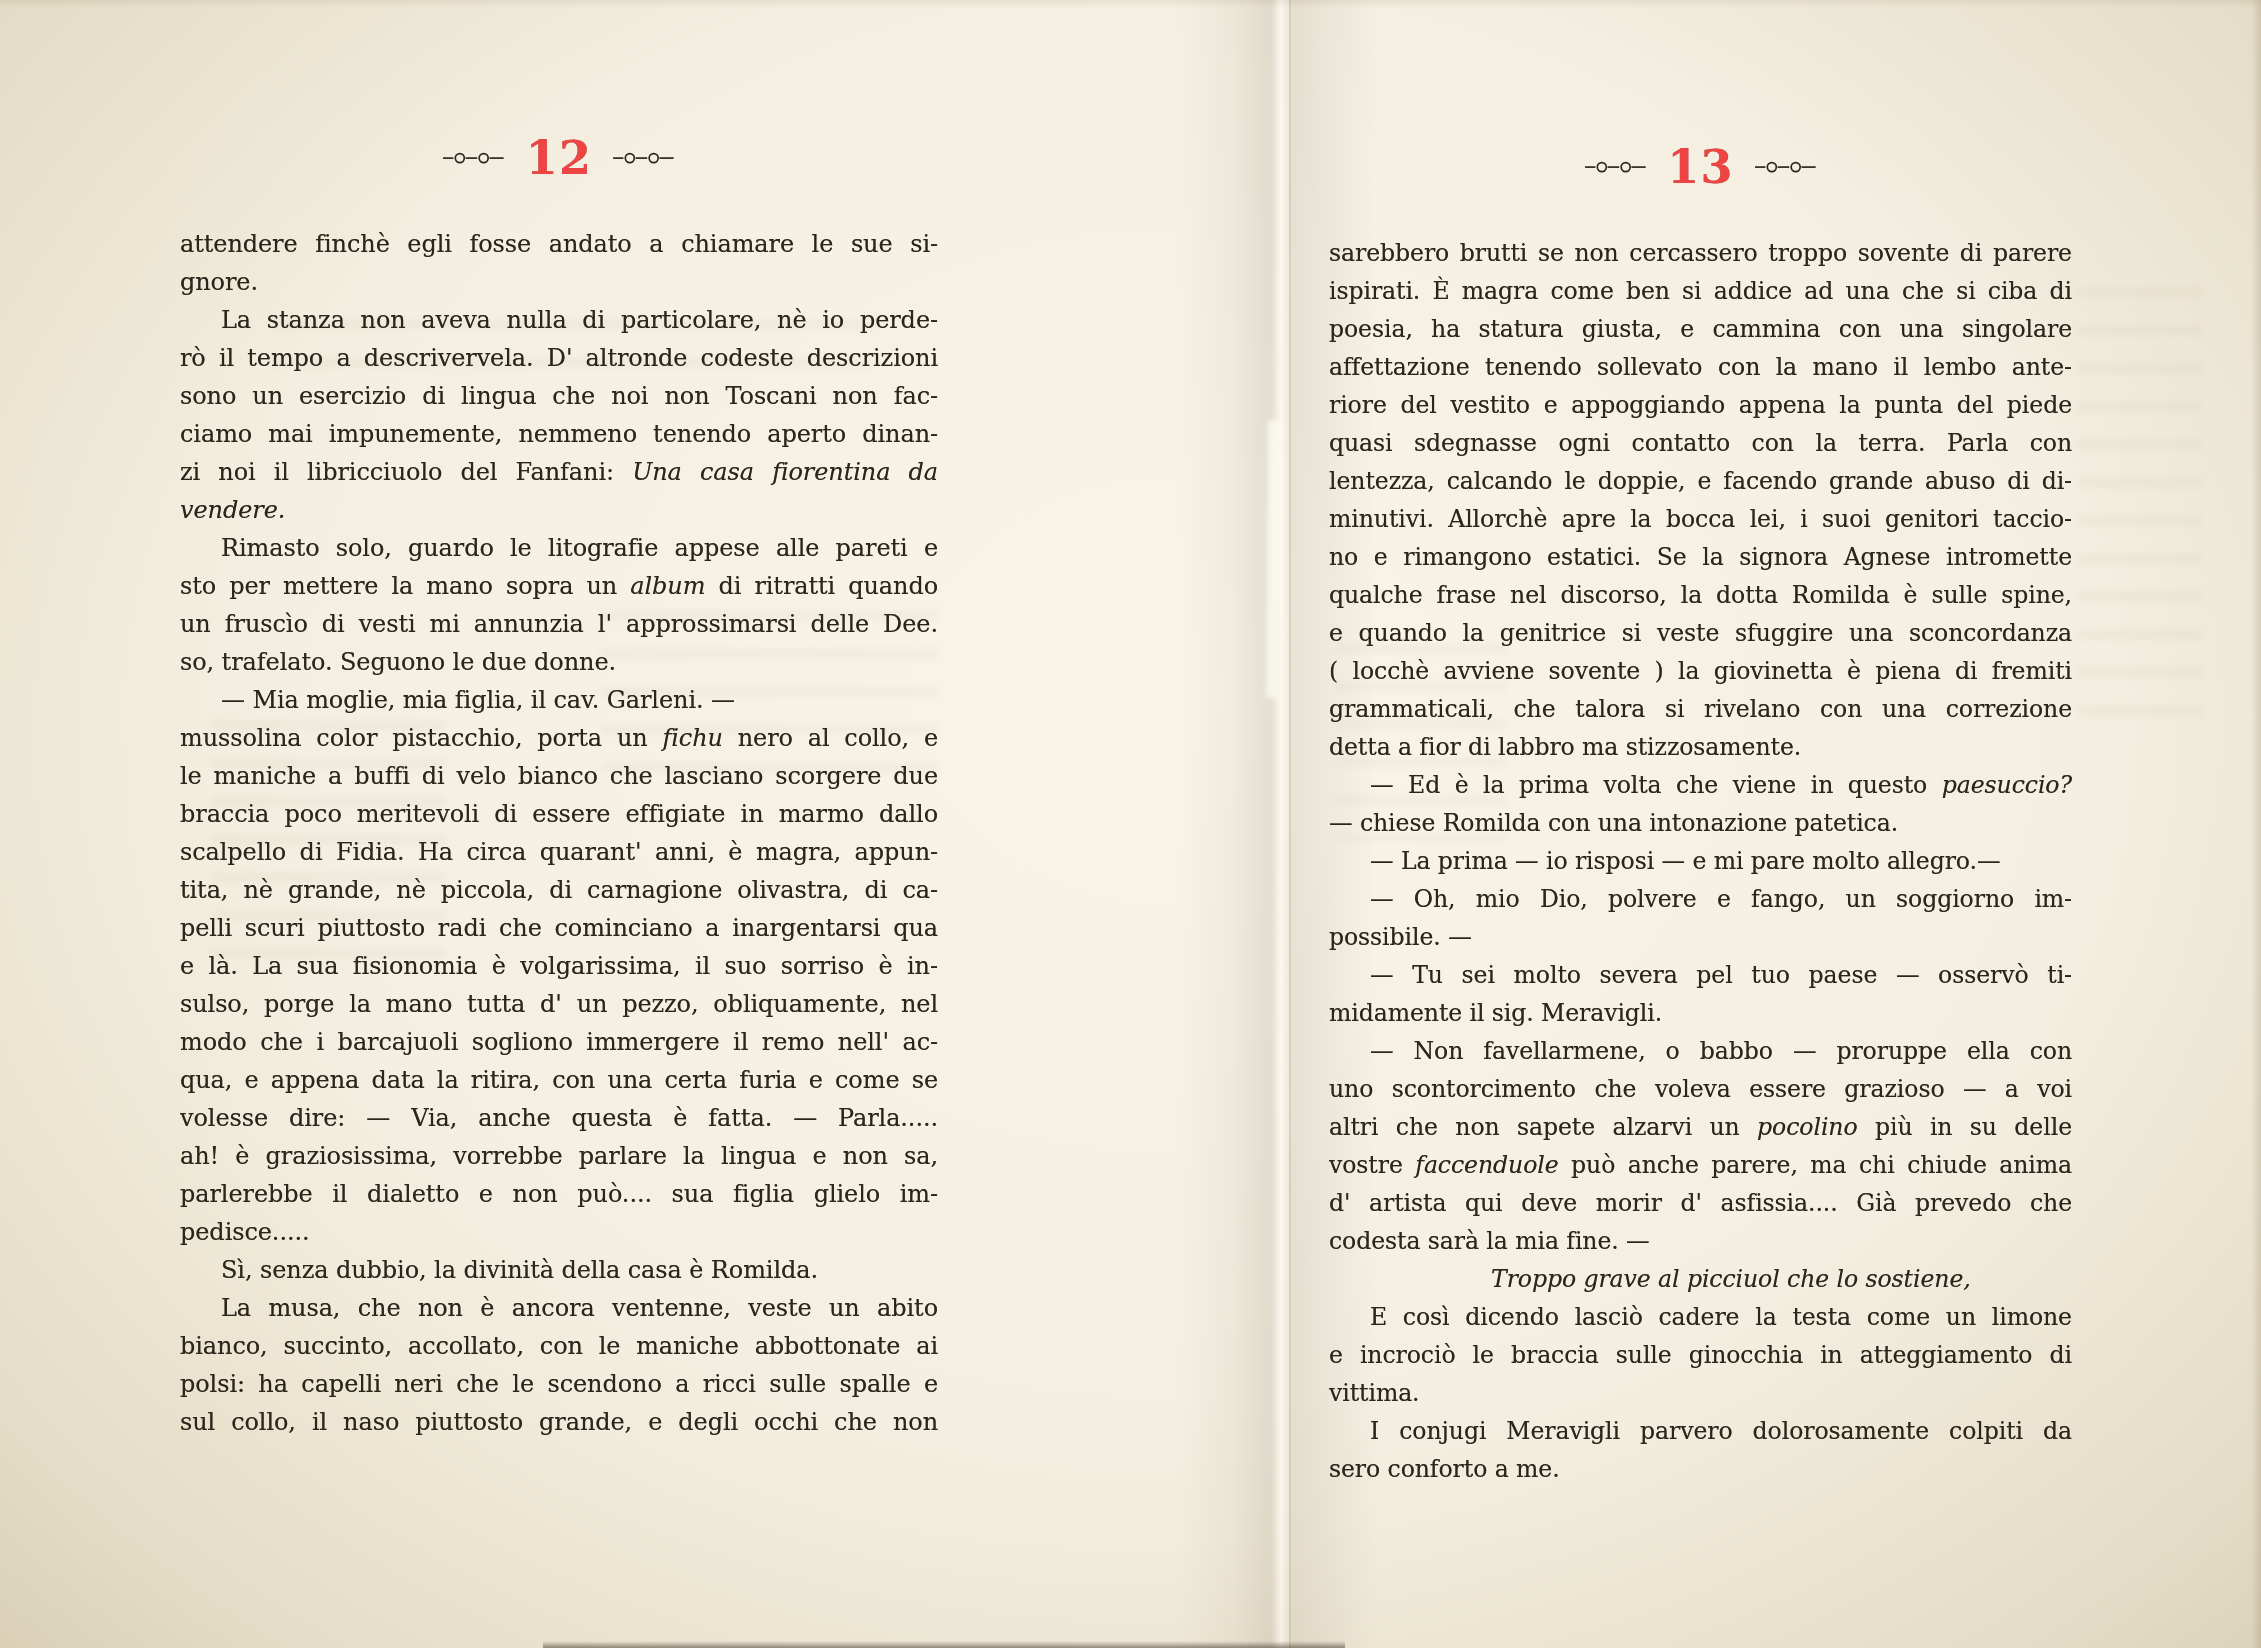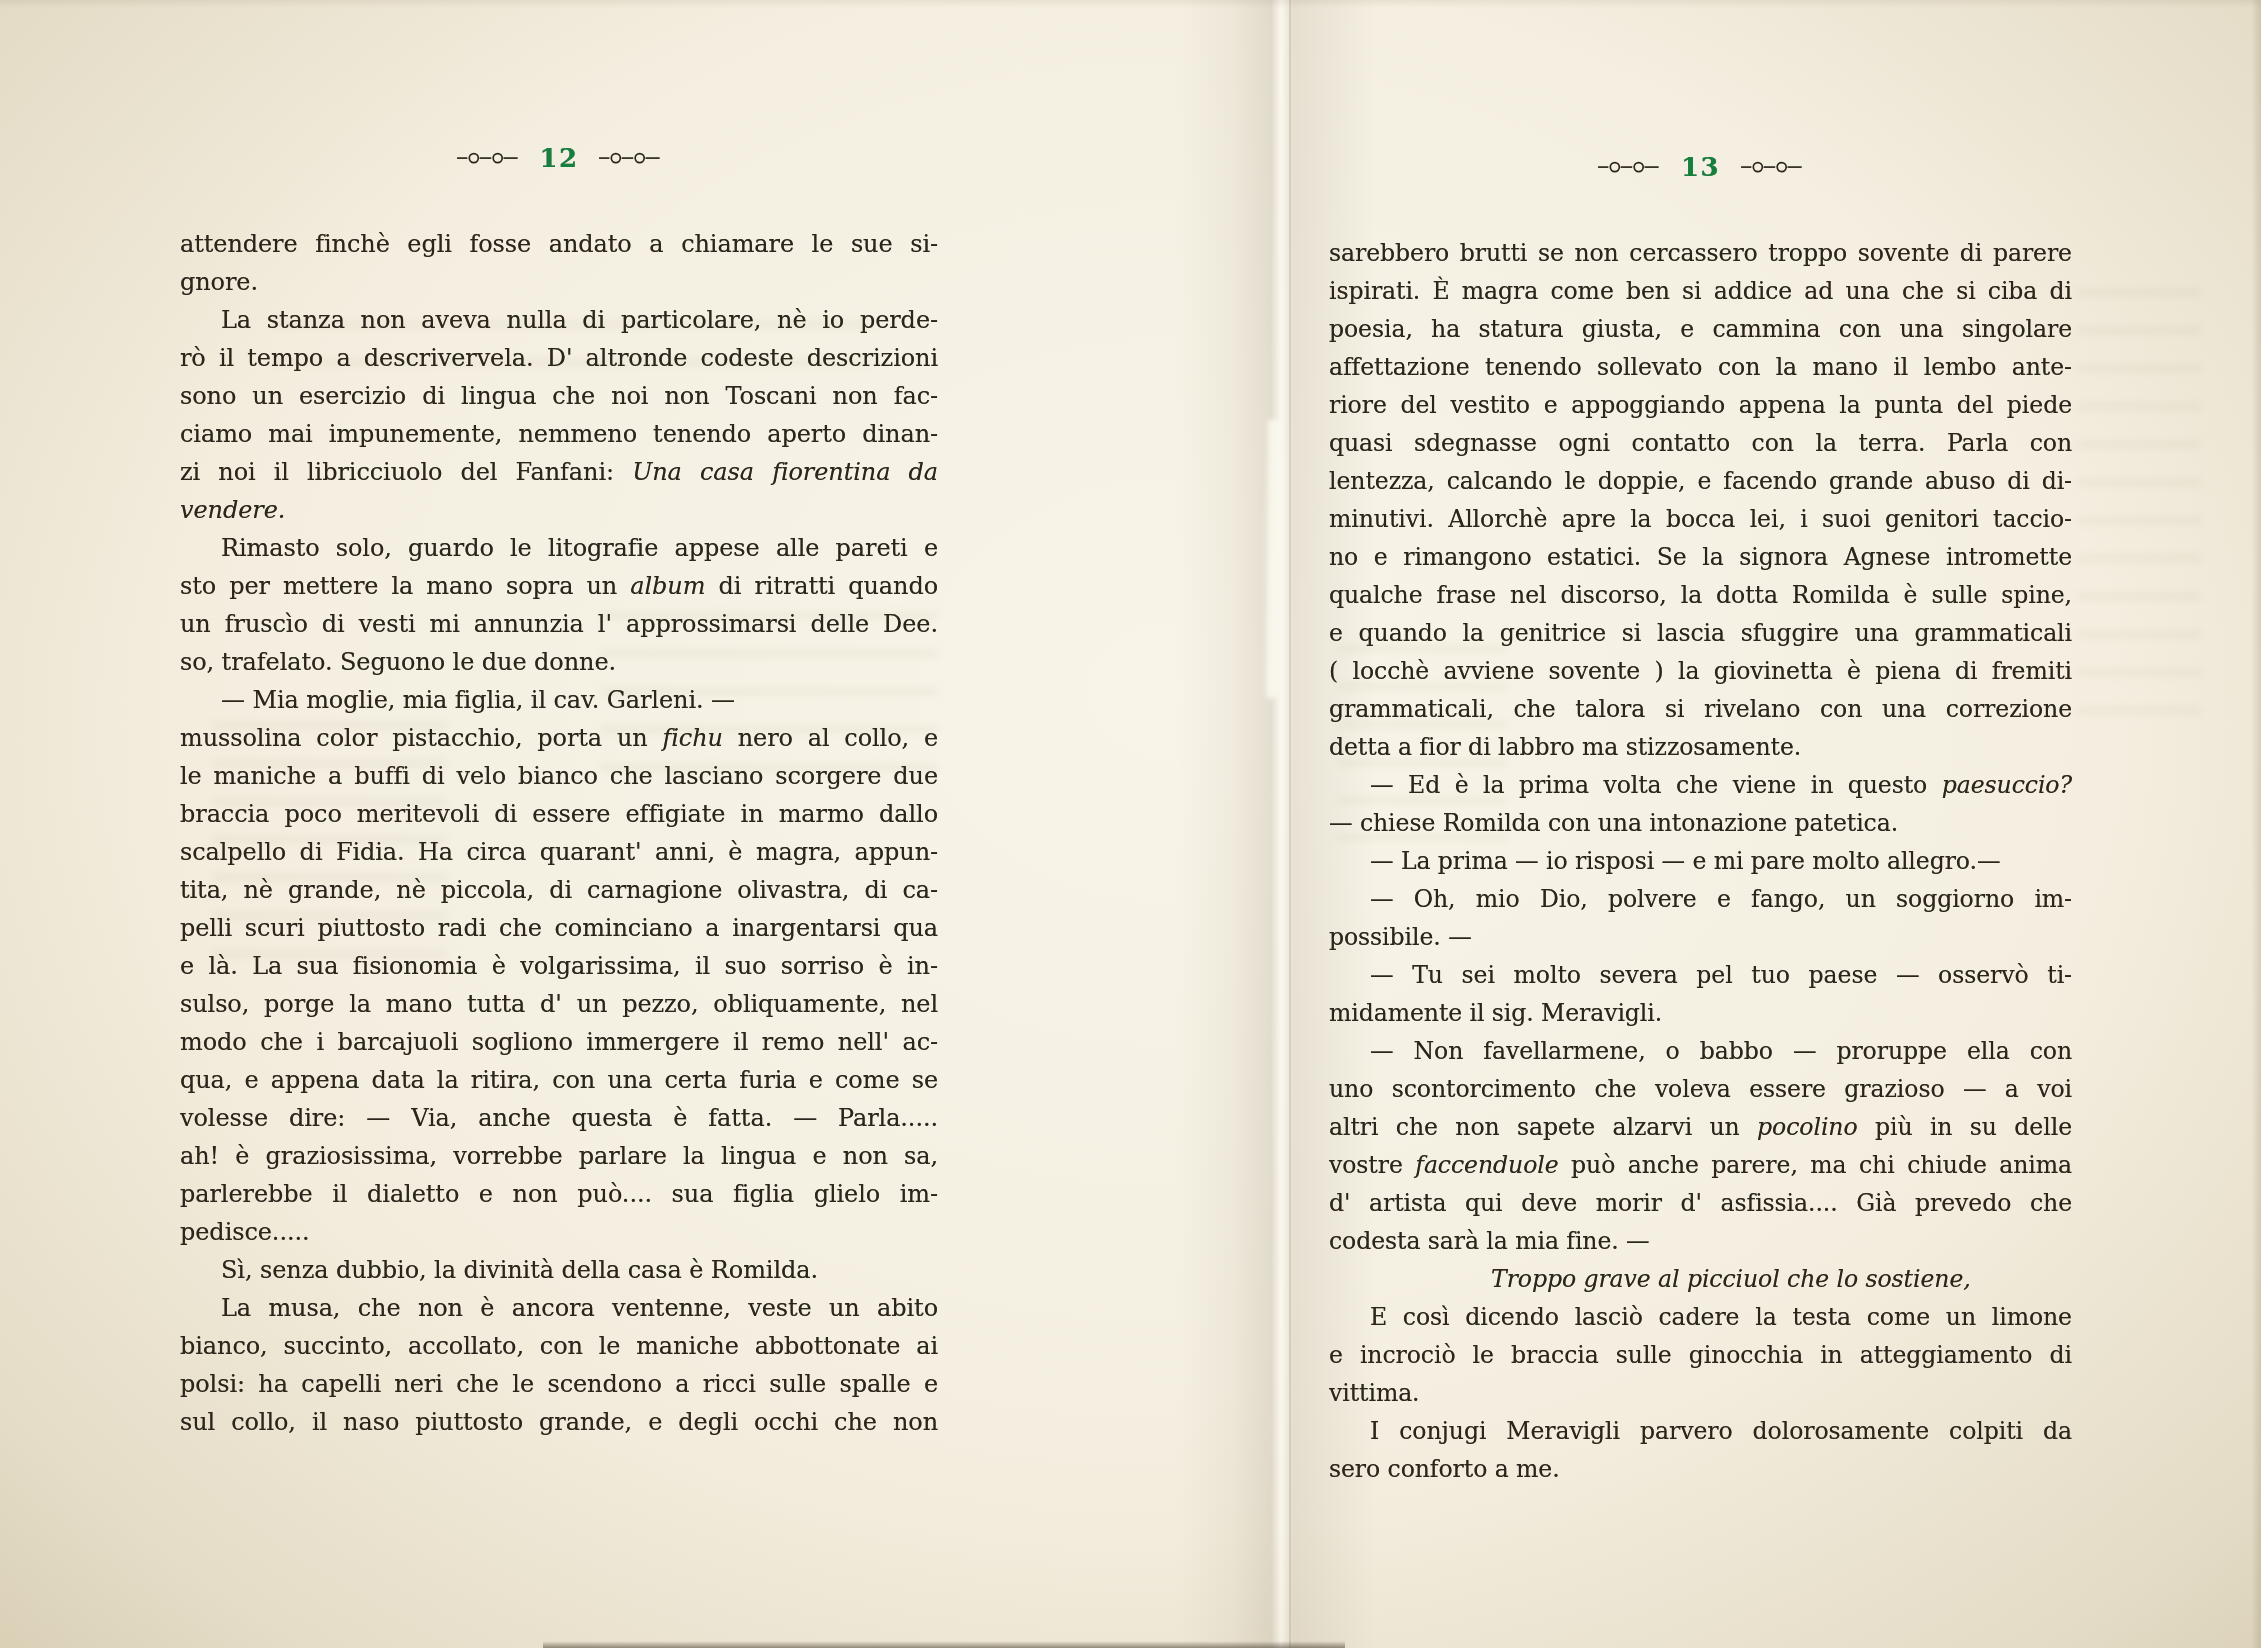--- a/index.html
+++ b/index.html
@@ -29,21 +29,21 @@
     background:linear-gradient(to top, rgba(55,45,32,.50), rgba(55,45,32,0));filter:blur(0.6px);}
   .ghost{position:absolute;pointer-events:none;filter:blur(3.2px);opacity:.5;
     background:repeating-linear-gradient(180deg,
       rgba(150,138,105,0) 0 10.3px, rgba(150,138,105,.13) 10.3px 19.4px, rgba(150,138,105,0) 19.4px 38px);}
   
   .page{position:absolute;}
   #pageL{left:180px;top:140px;width:758px;}
   #pageR{left:1329px;top:149px;width:743px;}
   .page-header{display:flex;justify-content:center;align-items:center;gap:20.7px;
     height:36px;margin-bottom:49px;}
-  .page-number{font-size:26px;font-weight:700;letter-spacing:1.3px;color:#15803d;
+  .page-number{font-size:46px;font-weight:700;letter-spacing:1.3px;color:#ef4444;
     text-shadow:0 0 0.6px rgba(43,37,27,.55);}
   .orn{display:block;}
   
   .textblock{font-size:24px;line-height:38px;letter-spacing:-0.1px;
     text-shadow:0 0 0.5px rgba(43,37,27,.55);}
   #pageR .textblock{font-size:23.6px;}
   .line{height:38px;text-align:justify;overflow:hidden;}
   .line.just{text-align-last:justify;}
   .line.ind{text-indent:41px;}
   .line.verse{padding-left:162px;}
@@ -149,21 +149,21 @@
       <div class="line just"><span class="rm">sarebbero brutti se non cercassero troppo sovente di parere</span></div>
       <div class="line just"><span class="rm">ispirati. È magra come ben si addice ad una che si ciba di</span></div>
       <div class="line just"><span class="rm">poesia, ha statura giusta, e cammina con una singolare</span></div>
       <div class="line just"><span class="rm">affettazione tenendo sollevato con la mano il lembo ante-</span></div>
       <div class="line just"><span class="rm">riore del vestito e appoggiando appena la punta del piede</span></div>
       <div class="line just"><span class="rm">quasi sdegnasse ogni contatto con la terra. Parla con</span></div>
       <div class="line just"><span class="rm">lentezza, calcando le doppie, e facendo grande abuso di di-</span></div>
       <div class="line just"><span class="rm">minutivi. Allorchè apre la bocca lei, i suoi genitori taccio-</span></div>
       <div class="line just"><span class="rm">no e rimangono estatici. Se la signora Agnese intromette</span></div>
       <div class="line just"><span class="rm">qualche frase nel discorso, la dotta Romilda è sulle spine,</span></div>
-      <div class="line just"><span class="rm">e quando la genitrice si lascia sfuggire una grammaticali</span></div>
+      <div class="line just"><span class="rm">e quando la genitrice si veste sfuggire una sconcordanza</span></div>
       <div class="line just"><span class="rm">( locchè avviene sovente ) la giovinetta è piena di fremiti</span></div>
       <div class="line just"><span class="rm">grammaticali, che talora si rivelano con una correzione</span></div>
       <div class="line"><span class="rm">detta a fior di labbro ma stizzosamente.</span></div>
       <div class="line just ind"><span class="rm">— Ed è la prima volta che viene in questo </span><span class="it">paesuccio?</span></div>
       <div class="line"><span class="rm">— chiese Romilda con una intonazione patetica.</span></div>
       <div class="line ind"><span class="rm">— La prima — io risposi — e mi pare molto allegro.—</span></div>
       <div class="line just ind"><span class="rm">— Oh, mio Dio, polvere e fango, un soggiorno im-</span></div>
       <div class="line"><span class="rm">possibile. —</span></div>
       <div class="line just ind"><span class="rm">— Tu sei molto severa pel tuo paese — osservò ti-</span></div>
       <div class="line"><span class="rm">midamente il sig. Meravigli.</span></div>

